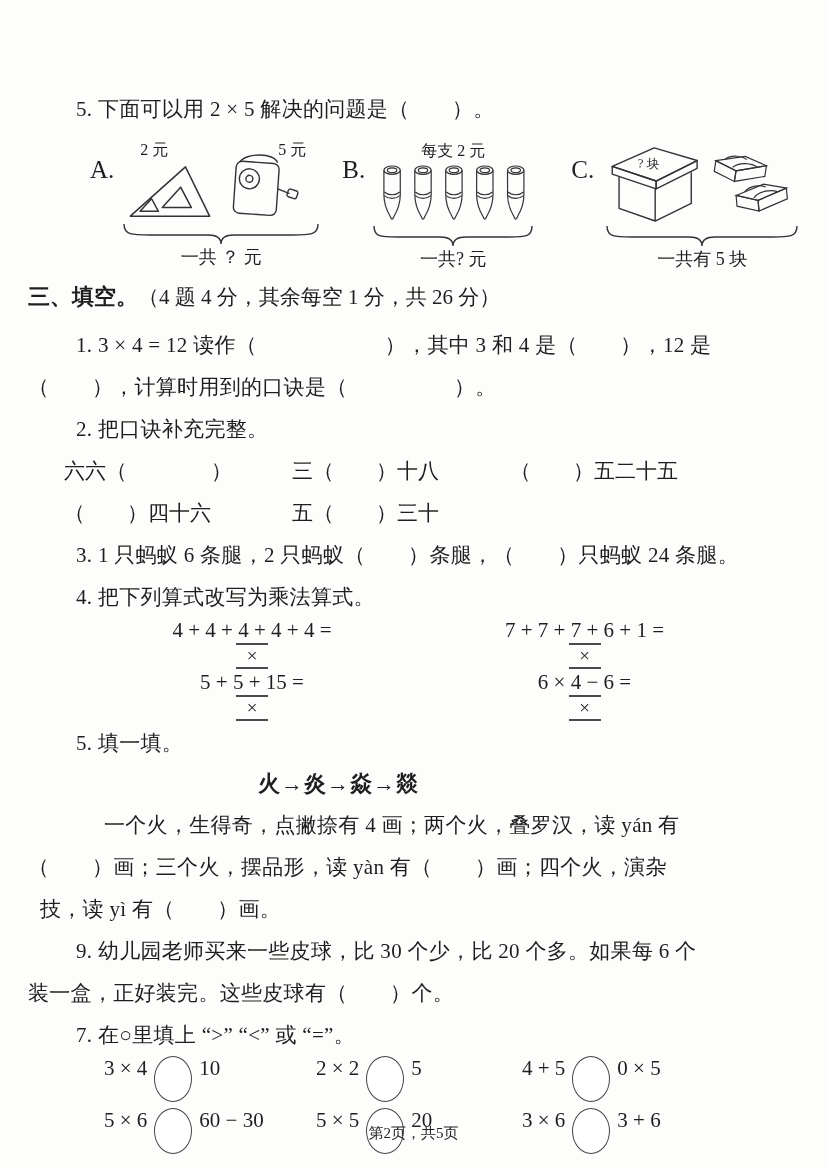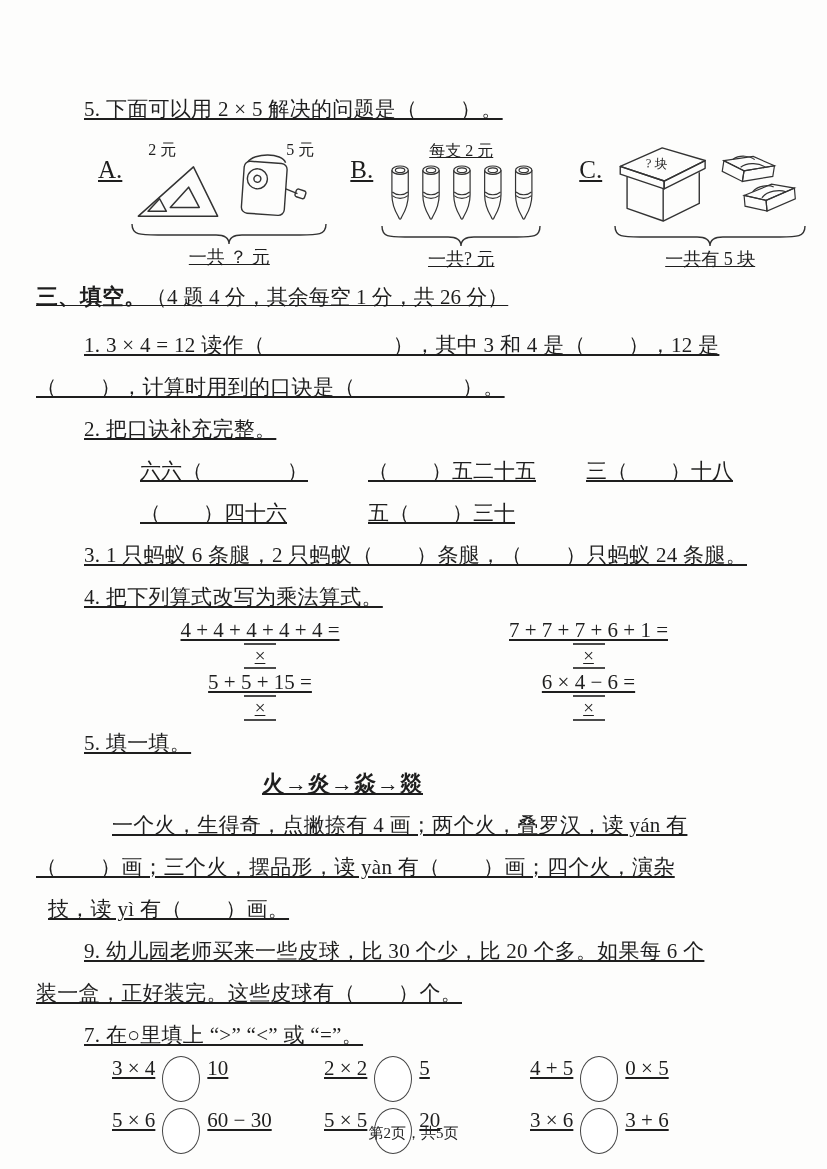--- a/index.html
+++ b/index.html
@@ -7,22 +7,21 @@
     width:827px;height:1169px;
     background:#fdfdfc;
     color:#1e1e1e;
     font-family:"Liberation Serif","DejaVu Serif",serif;
     overflow:hidden;
   }
   .page{
     position:relative;
     box-sizing:border-box;
     width:827px;height:1169px;
-    padding:88px 58px 0 36px;
-    text-decoration:underline;
+    padding:88px 58px 0 28px;
   }
   .tline{
     font-size:21px;
     line-height:42px;
     white-space:nowrap;
     letter-spacing:.3px;
   }
   .indent{padding-left:48px;}
   .indent2{padding-left:76px;}
   .indent3{padding-left:12px;}
@@ -66,21 +65,21 @@
     font-family:"Liberation Sans","DejaVu Sans",sans-serif;
     font-weight:bold;
     font-size:22px;
   }
   .sec-note{font-size:21px;}
 
   
   .grid3{
     display:grid;
     grid-template-columns:228px 218px auto;
-    margin-left:104px;
+    margin-left:36px;
     font-size:21px;
     line-height:42px;
     white-space:nowrap;
   }
   .q4grid{
     display:grid;
     grid-template-columns:296px auto;
     margin-left:76px;
     row-gap:4px;
   }
@@ -247,22 +246,22 @@
   <div class="sec-head">
     <span class="sec-title">三、填空。</span><span class="sec-note">（4 题 4 分，其余每空 1 分，共 26 分）</span>
   </div>
 
   <div class="tline indent" style="margin-top:8px">1. 3 × 4 = 12 读作（　　　　　　），其中 3 和 4 是（　　），12 是</div>
   <div class="tline">（　　），计算时用到的口诀是（　　　　　）。</div>
 
   <div class="tline indent">2. 把口诀补充完整。</div>
   <div class="grid3">
     <span>六六（　　　　）</span>
+    <span>三（　　）十八</span>
     <span>（　　）五二十五</span>
-    <span>三（　　）十八</span>
   </div>
   <div class="grid3">
     <span>（　　）四十六</span>
     <span>五（　　）三十</span>
   </div>
 
   <div class="tline indent">3. 1 只蚂蚁 6 条腿，2 只蚂蚁（　　）条腿，（　　）只蚂蚁 24 条腿。</div>
 
   <div class="tline indent">4. 把下列算式改写为乘法算式。</div>
   <div class="q4grid">

